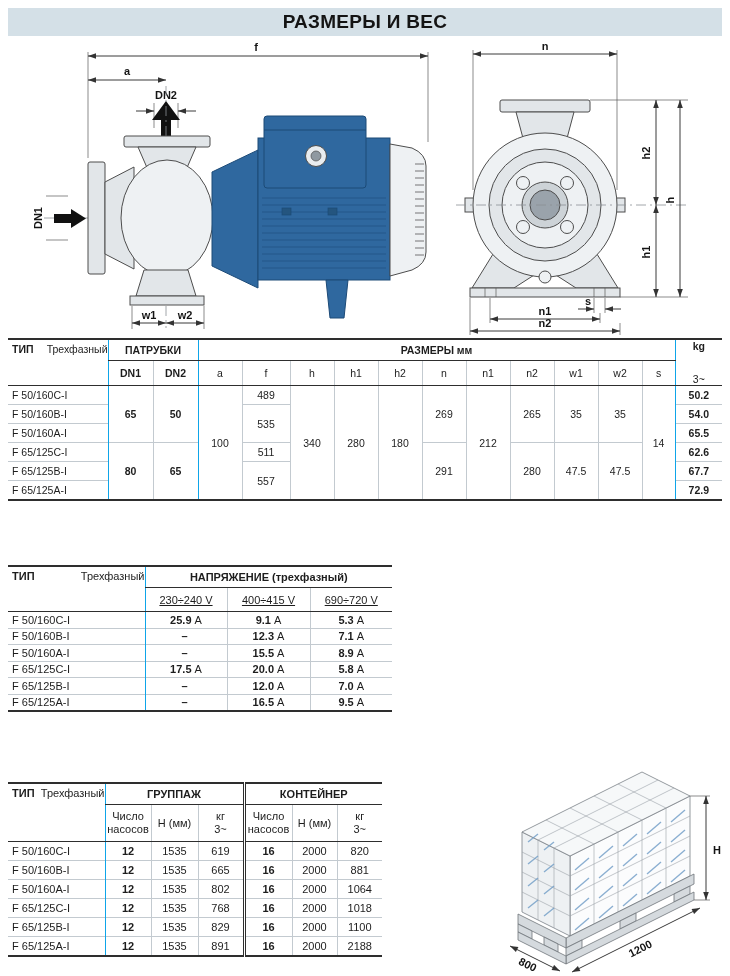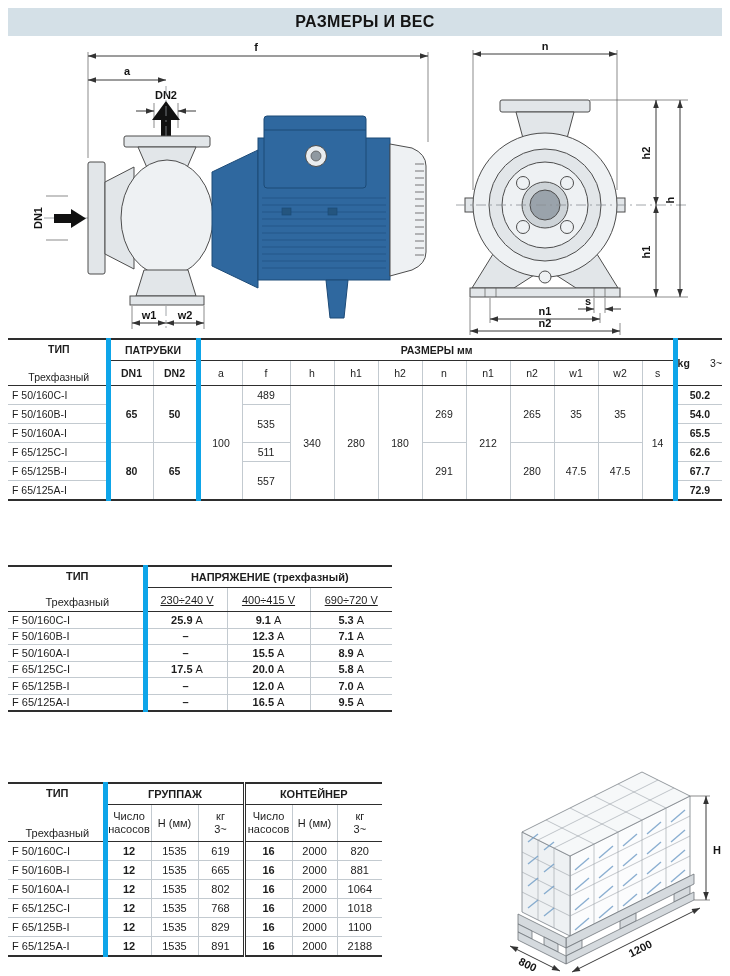--- a/index.html
+++ b/index.html
@@ -6,21 +6,21 @@
   body{
     width:730px;height:976px;background:#ffffff;
     font-family:"Liberation Sans",sans-serif;color:#1a1a1a;
     position:relative;overflow:hidden;
   }
   .page{position:absolute;inset:0;}
   .section-bar{
     position:absolute;left:8px;width:714px;height:28px;
     background:#d4e0e7;display:flex;align-items:center;justify-content:center;
   }
-  .section-bar .t{font-weight:bold;font-size:16px;letter-spacing:.3px;color:#141414;}
+  .section-bar .t{font-weight:bold;font-size:19px;letter-spacing:.3px;color:#141414;}
   .bar1{top:8px;} .bar2{top:528px;} .bar3{top:743px;}
 
   svg{display:block;}
   svg text{font-family:"Liberation Sans",sans-serif;}
   .dlab{font-size:11px;font-weight:bold;fill:#141414;}
   .dim{stroke:#3a3a3a;stroke-width:1;fill:none;}
   .ext{stroke:#5a5a5a;stroke-width:.7;fill:none;}
   .cl{stroke:#8a8f94;stroke-width:.8;fill:none;stroke-dasharray:10 4 2 4;}
   .metal{fill:#e2e6e9;stroke:#4d4d4d;stroke-width:1;}
   .metal2{fill:#eef1f3;stroke:#4d4d4d;stroke-width:1;}
@@ -29,26 +29,26 @@
   .boxface{stroke:#7a8086;stroke-width:.8;}
   .grid{stroke:#9aa1a7;stroke-width:.6;fill:none;}
   .brand{stroke:#6f9cc6;stroke-width:1.4;opacity:.8;}
   .pallet{fill:#d5dade;stroke:#6f757a;stroke-width:.8;}
 
   table{border-collapse:collapse;table-layout:fixed;position:absolute;background:#fff;}
   td{padding:0;text-align:center;vertical-align:middle;font-size:10.5px;color:#1d1d1d;overflow:hidden;}
   .b{font-weight:bold;}
   .u{margin-left:3px;font-weight:normal;}
   .type{ text-align:left;padding-left:4px;}
-  .bl-dark{border-left:5px solid #0ea5e9;}
+  .bl-dark{border-left:1px solid #0ea5e9;}
   .bl-light{border-left:1px solid #c3cad0;}
   .bl-double{border-left:3px double #2e2e2e;}
   .hsec{border-bottom:1px solid #c3cad0;font-weight:bold;}
-  .hstack{display:flex;flex-direction:column;justify-content:space-between;height:40px;padding:2px 0 2px 4px;text-align:center;}
-  .hstackc{display:flex;flex-direction:row;justify-content:space-between;height:100%;padding:2px 0;align-items:center;}
+  .hstack{display:flex;justify-content:space-between;height:40px;padding:2px 0 2px 4px;text-align:left;}
+  .hstackc{display:flex;flex-direction:column;justify-content:space-between;height:100%;padding:2px 0;align-items:center;}
 
   .t1{left:8px;top:338px;width:714px;border-top:2px solid #2e2e2e;border-bottom:2px solid #2e2e2e;}
   .t1 thead td{border-bottom:1.5px solid #2e2e2e;}
   .t1 thead tr:first-child td{height:20px;}
   .t1 thead tr:last-child td{height:24px;}
   .t1 tbody td{height:18px;}
   .t1 tbody tr + tr td{border-top:1px solid #c3cad0;}
 
   .t2{left:8px;top:565px;width:384px;border-top:2px solid #2e2e2e;border-bottom:2px solid #2e2e2e;}
   .t2 td{font-size:11px;}

